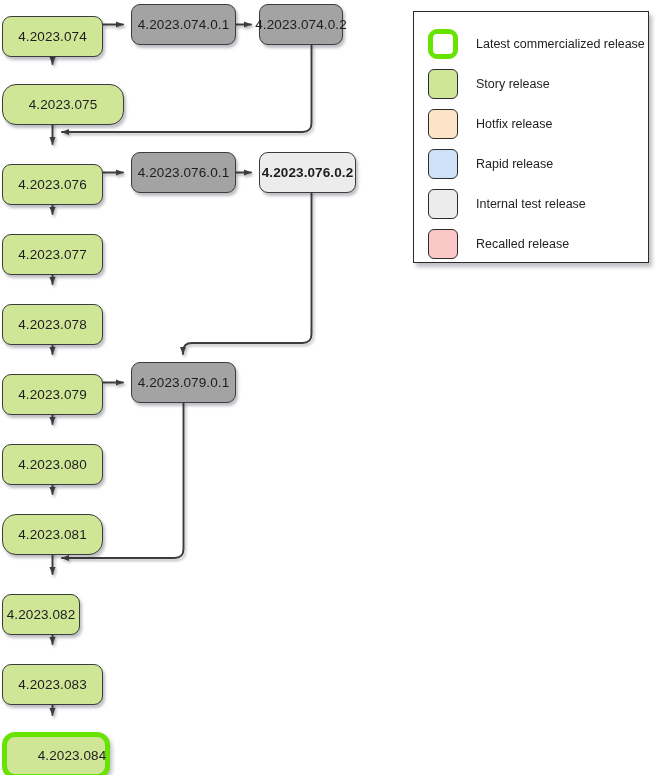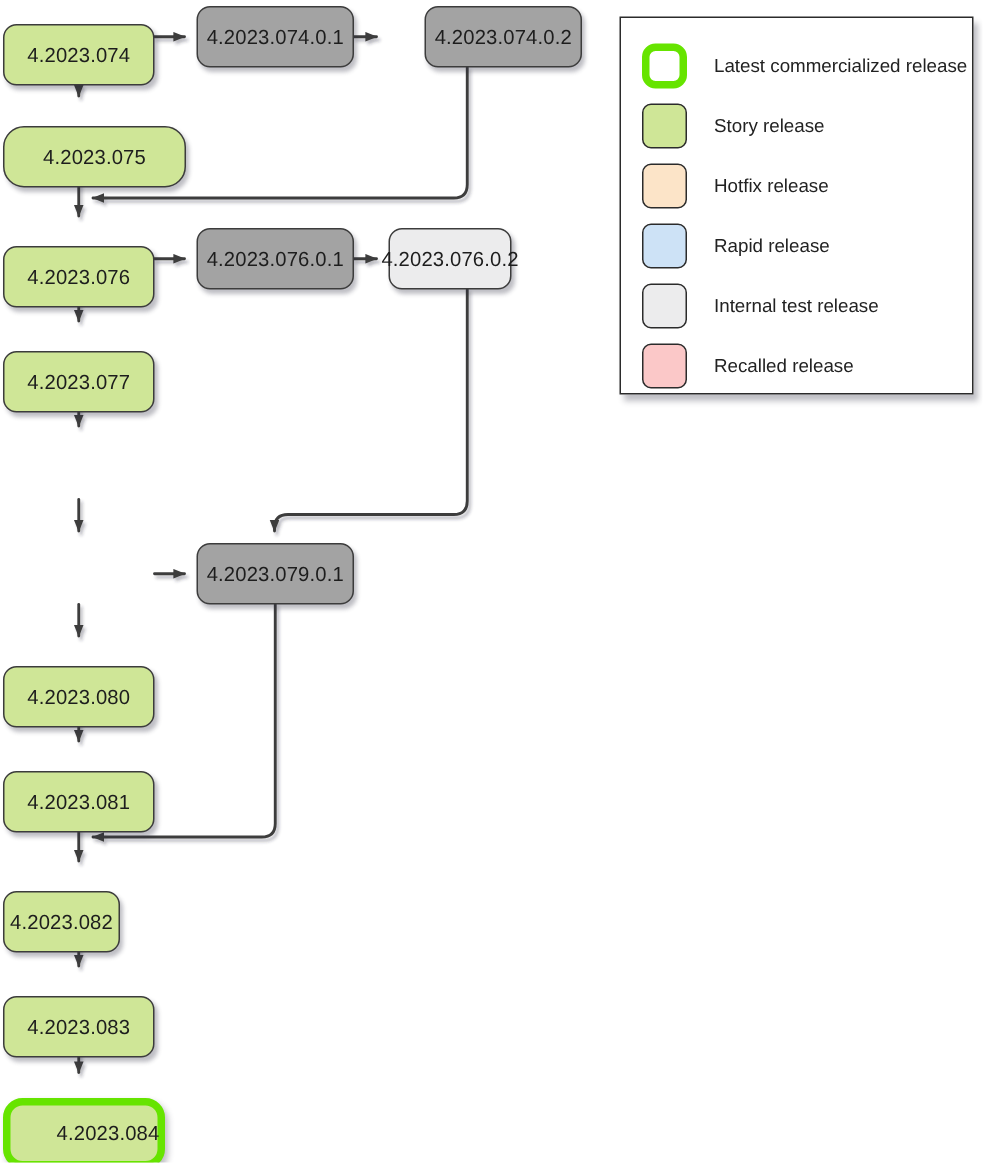--- a/index.html
+++ b/index.html
@@ -151,29 +151,31 @@
       <path d="M52.5,543 L52.5,574" marker-end="url(#arrow)"></path>
 
       <path d="M52.5,623 L52.5,644" marker-end="url(#arrow)"></path>
 
       <path d="M52.5,693 L52.5,715" marker-end="url(#arrow)"></path>
     </g>
   </svg>
 
   <div class="node story" style="left: 2px; top: 4px; width: 101px; height: 41px;">4.2023.074</div>
   <div class="node rapid" style="left: 131px; top: 4px; width: 105px; height: 41px;">4.2023.074.0.1</div>
-  <div class="node rapid" style="left: 259px; top: 4px; width: 105px; height: 41px; margin-left: 24px;">4.2023.074.0.2</div>
+  <div class="node rapid" style="left: 259px; top: 4px; width: 84px; height: 41px;">4.2023.074.0.2</div>
   <div class="node story" style="left: 2px; top: 72px; width: 122px; height: 41px; border-radius: 14px;">4.2023.075</div>
   <div class="node story" style="left: 2px; top: 152px; width: 101px; height: 41px;">4.2023.076</div>
   <div class="node rapid" style="left: 131px; top: 152px; width: 105px; height: 41px;">4.2023.076.0.1</div>
-  <div class="node internal" style="left: 259px; top: 152px; width: 82px; height: 41px;">4.2023.076.0.2</div>
+  <div class="node internal" style="left: 259px; top: 152px; width: 97px; height: 41px; font-weight: bold;">4.2023.076.0.2</div>
   <div class="node story" style="left: 2px; top: 222px; width: 101px; height: 41px;">4.2023.077</div>
+  <div class="node story" style="left: 2px; top: 292px; width: 101px; height: 41px;">4.2023.078</div>
+  <div class="node story" style="left: 2px; top: 362px; width: 101px; height: 41px;">4.2023.079</div>
   <div class="node rapid" style="left: 131px; top: 362px; width: 105px; height: 41px;">4.2023.079.0.1</div>
   <div class="node story" style="left: 2px; top: 432px; width: 101px; height: 41px;">4.2023.080</div>
-  <div class="node story" style="left: 2px; top: 502px; width: 101px; height: 41px;">4.2023.081</div>
+  <div class="node story" style="left: 2px; top: 502px; width: 101px; height: 41px; border-radius: 14px;">4.2023.081</div>
   <div class="node story" style="left: 2px; top: 582px; width: 78px; height: 41px;">4.2023.082</div>
   <div class="node story" style="left: 2px; top: 652px; width: 101px; height: 41px;">4.2023.083</div>
   <div class="node story latest" style="left: 2px; top: 720px; width: 108px; height: 47px;">4.2023.084</div>
 
   <div id="legend">
     <div class="legend-row">
       <span class="legend-swatch latest"></span>
       <span class="legend-label">Latest commercialized release</span>
     </div>
     <div class="legend-row">

